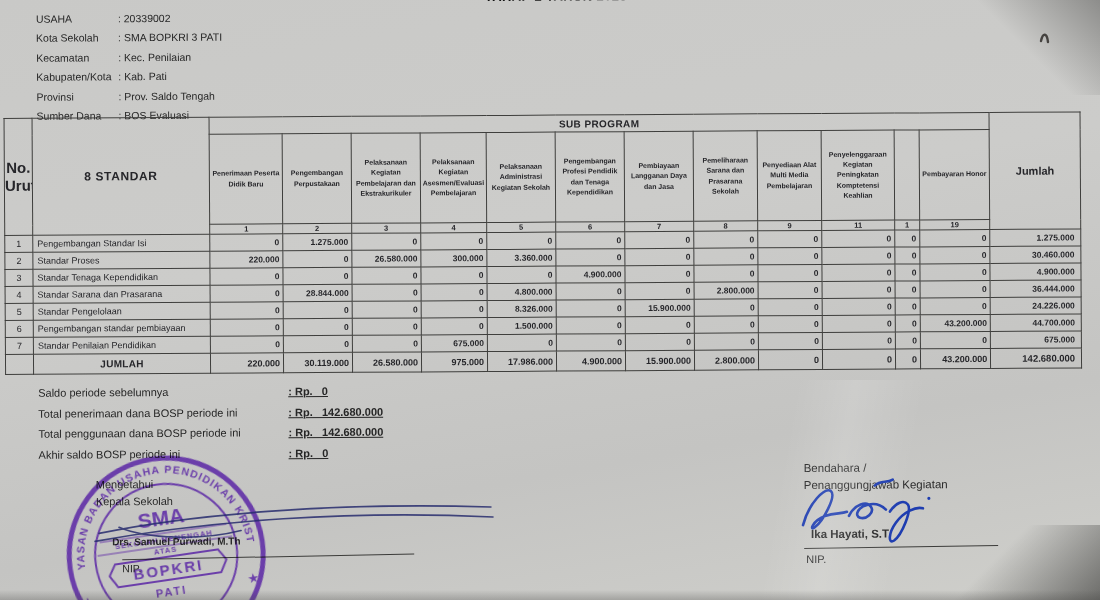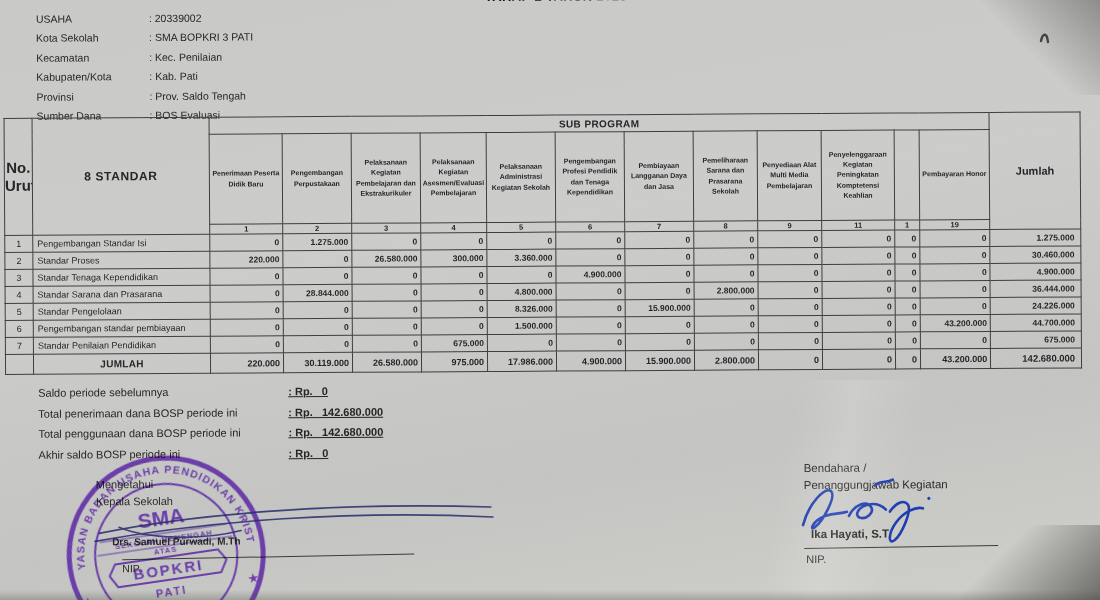--- a/index.html
+++ b/index.html
@@ -10,21 +10,21 @@
     position: relative;
     color: #222;
   }
   .sheet { position: absolute; inset: 0; transform: rotate(-0.35deg); transform-origin: 0 360px; }
 
   .doc-title { position: absolute; left: 487px; top: -8px; font-size: 13px; font-weight: 700; letter-spacing: .4px; color: #141414; white-space: nowrap; }
 
   .info-block { position: absolute; left: 38px; top: 10px; }
   .info-row { height: 19.4px; line-height: 19.4px; font-size: 10.5px; color: #262626; }
   .info-label { display: inline-block; width: 82px; }
-  .info-value { white-space: pre; margin-left: 31px; }
+  .info-value { white-space: pre; }
 
   table.report-table { position: absolute; left: 5px; top: 118px; width: 1076px; border-collapse: collapse; table-layout: fixed; }
   table.report-table td { border: 1px solid #3f3f3d; vertical-align: middle; color: #26262a; overflow: hidden; }
   tr.banner-row { height: 17px; }
   .banner-cell { text-align: center; font-weight: 700; font-size: 10px; letter-spacing: .4px; }
   .corner-no { text-align: center; font-weight: 700; font-size: 15px; line-height: 1.2; }
   .corner-standar { text-align: center; font-weight: 700; font-size: 12px; letter-spacing: .6px; }
   .jumlah-head { text-align: center; font-weight: 700; font-size: 11px; }
   tr.header-row { height: 90px; }
   td.ch { text-align: center; font-weight: 700; font-size: 7px; line-height: 1.45; padding: 1px; }

